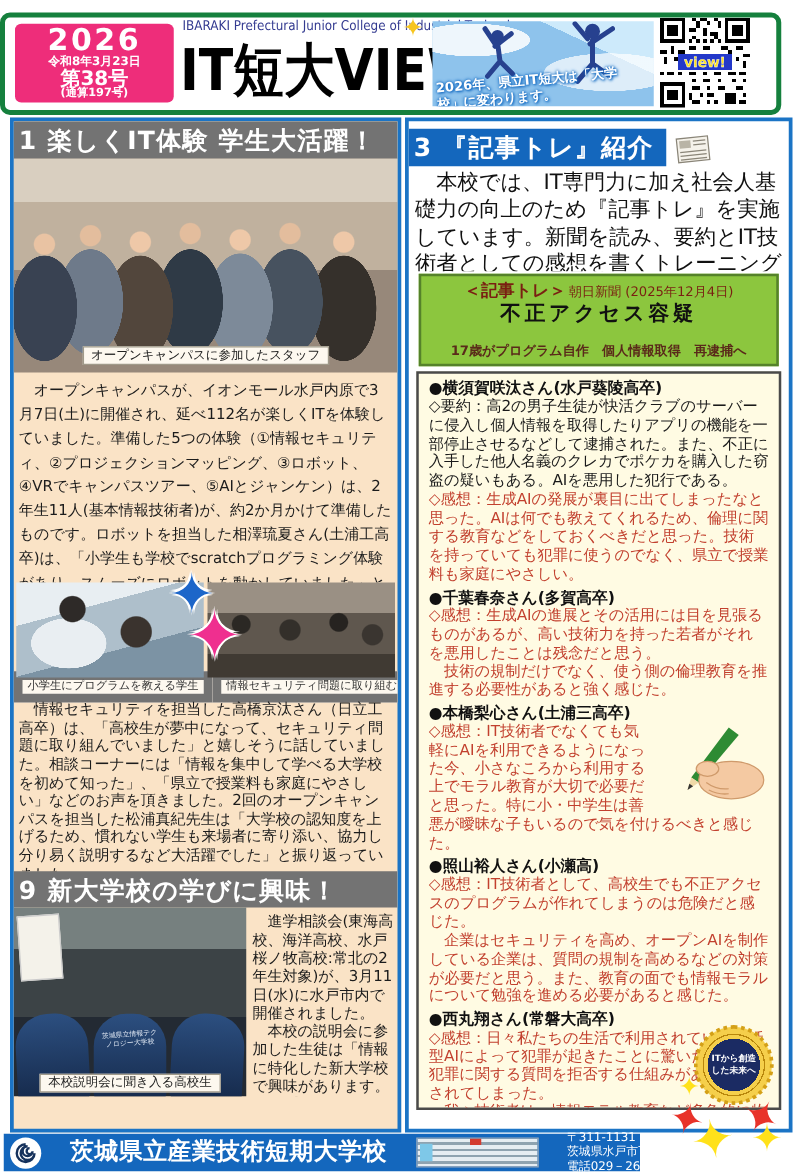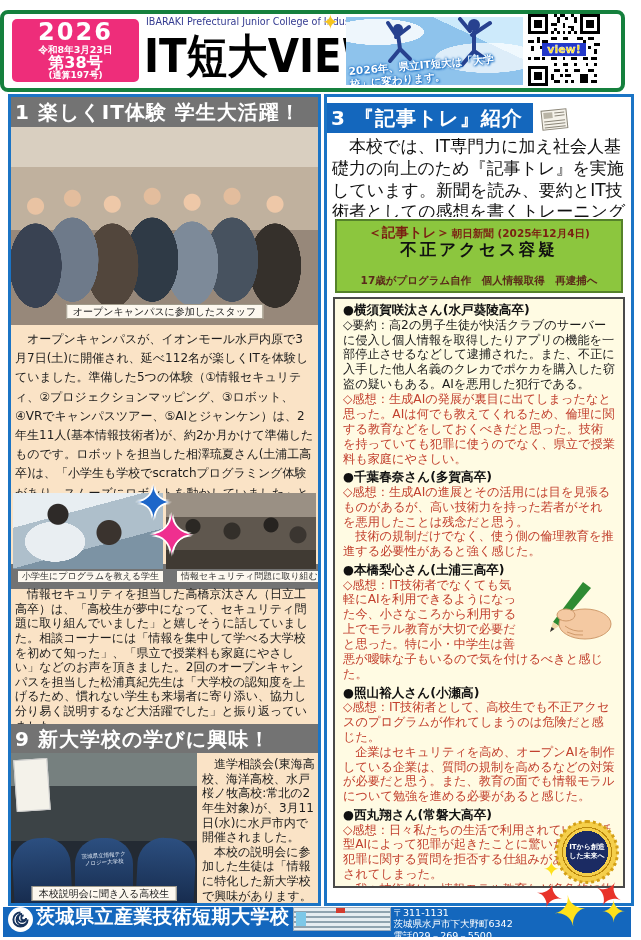--- a/index.html
+++ b/index.html
@@ -37,21 +37,21 @@
   .col-left{position:absolute;left:8px;top:94px;width:313px;height:812px;border:3px solid #1b74c5;
     background:#fae3c6;box-sizing:border-box;overflow:hidden}
   .col-right{position:absolute;left:324px;top:94px;width:310px;height:812px;border:3px solid #1b74c5;
     background:#fff;box-sizing:border-box;overflow:hidden}
   .sec-bar{background:#737373;color:#fff;font-weight:700;font-size:20px;height:30px;
     padding:2px 4px 0;box-sizing:border-box;white-space:nowrap;letter-spacing:1px}
   .sec-bar.s2b{height:29px}
 
   
   .photo{position:relative;overflow:hidden}
-  .photo1{height:198px;background-image:
+  .photo1{height:171px;background-image:
     radial-gradient(circle at 8% 40%,#e9c3a3 0 8px,rgba(0,0,0,0) 9px),
     radial-gradient(circle at 20% 36%,#e3bd9d 0 8px,rgba(0,0,0,0) 9px),
     radial-gradient(circle at 33% 39%,#eec8a8 0 8px,rgba(0,0,0,0) 9px),
     radial-gradient(circle at 46% 35%,#e3bd9d 0 8px,rgba(0,0,0,0) 9px),
     radial-gradient(circle at 59% 38%,#eec8a8 0 8px,rgba(0,0,0,0) 9px),
     radial-gradient(circle at 72% 35%,#e3bd9d 0 8px,rgba(0,0,0,0) 9px),
     radial-gradient(circle at 86% 39%,#eec8a8 0 8px,rgba(0,0,0,0) 9px),
     radial-gradient(ellipse 26px 42px at 8% 70%,#394252 0 100%,rgba(0,0,0,0) 101%),
     radial-gradient(ellipse 26px 42px at 20% 67%,#6e7a8a 0 100%,rgba(0,0,0,0) 101%),
     radial-gradient(ellipse 26px 42px at 33% 70%,#52463c 0 100%,rgba(0,0,0,0) 101%),
@@ -97,41 +97,41 @@
   .s2t{flex:1;font-size:12px;line-height:1.22;padding:4px 3px 0 5px;color:#1c1c1c;overflow:hidden}
 
   
   .bar-row{display:flex;align-items:flex-end;height:34px;gap:5px;padding-top:2px}
   .s3bar{background:#1467bd;color:#fff;font-weight:700;font-size:20px;height:30px;box-sizing:border-box;
     padding:2px 10px 0 4px;white-space:nowrap;letter-spacing:1px;flex:none}
   .intro{font-size:17px;line-height:1.28;color:#111;padding:3px 5px 0;height:84px;overflow:hidden;box-sizing:border-box}
   .green-box{margin:2px 8px 4px;background:#8cc63e;border:2px solid #55822a;padding:2px 4px 3px;text-align:center}
   .gb-l1{color:#7a1f12;line-height:1.15}
   .gb-label{font-size:13.5px;font-weight:700}
-  .gb-src{font-size:10.5px;font-weight:700;margin-left:2px}
+  .gb-src{font-size:10.5px;font-weight:400;margin-left:2px}
   .gb-head{font-size:16.5px;font-weight:700;color:#111;line-height:1.15;letter-spacing:3px}
   .gb-sub{font-size:10.5px;color:#5a2a1a;font-weight:700;margin-top:14px;white-space:nowrap}
   .cream{position:relative;margin:0 6px;background:#fffbe3;border:2px solid #4a4a4a;
     padding:2px 8px 4px;height:591px;box-sizing:border-box;overflow:hidden;
     font-size:12.2px;line-height:1.22;color:#1a1a1a}
   .entry{margin-top:3px}
   .entry:first-child{margin-top:1px}
   .e-name{font-weight:700;font-size:12.6px;color:#111}
   .e-sum{color:#1a1a1a}
   .e-imp{color:#c2402e}
   .pen-illus{float:right;width:94px;height:64px;margin:2px 0 2px 4px}
   .badge{position:absolute;right:4px;bottom:2px;width:64px;height:64px;border-radius:50%;
     background:radial-gradient(circle,#1b2b63 0 21px,#f5cf4b 21px 24px,#b8860b 24px 25px,#f5cf4b 25px 30px,rgba(0,0,0,0) 31px);
     display:flex;align-items:center;justify-content:center;text-align:center}
   .badge::before{content:"";position:absolute;inset:0;border-radius:50%;border:3px dotted #d4a017}
   .badge span{width:38px;font-size:7px;line-height:1.3;color:#fff;font-weight:700}
 
   
-  .footer{position:absolute;left:3px;top:907px;width:628px;height:30px;background:#1467bd;
-    display:flex;color:#fff;gap:3px;padding:0 5px;box-sizing:border-box}
+  .footer{position:absolute;left:3px;top:907px;width:509px;height:30px;background:#1467bd;
+    display:flex;align-items:center;color:#fff;gap:23px;padding:0 5px;box-sizing:border-box}
   .logo{width:25px;height:25px;border-radius:50%;background:#fff;flex:none;
     display:flex;align-items:center;justify-content:center}
   .f-name{font-size:19px;font-weight:700;line-height:1.05;white-space:nowrap;letter-spacing:.5px}
   .f-sub{font-size:9px;line-height:1.1;white-space:nowrap}
   .f-sub a{color:#fff}
   .building{width:96px;height:22px;border:1px solid #9ab;flex:none;position:relative;
     background-image:repeating-linear-gradient(180deg,#e6edf2 0 3px,#8fa3b0 3px 5px)}
   .building::before{content:"";position:absolute;left:2px;top:4px;width:10px;height:14px;background:#7ec8e8}
   .building::after{content:"";position:absolute;left:44%;top:0;width:9px;height:5px;background:#d33b2f}
   .f-addr{font-size:9.5px;line-height:1.2;white-space:nowrap}

